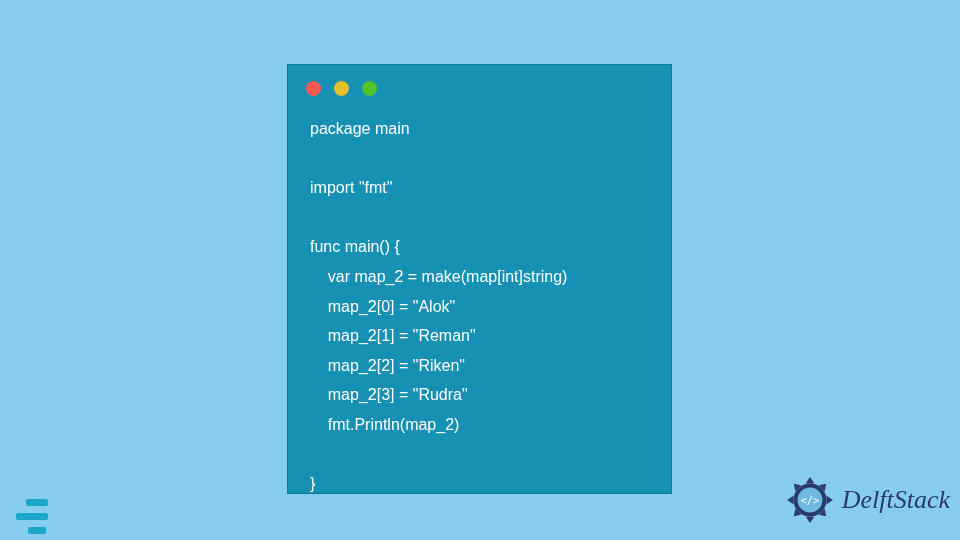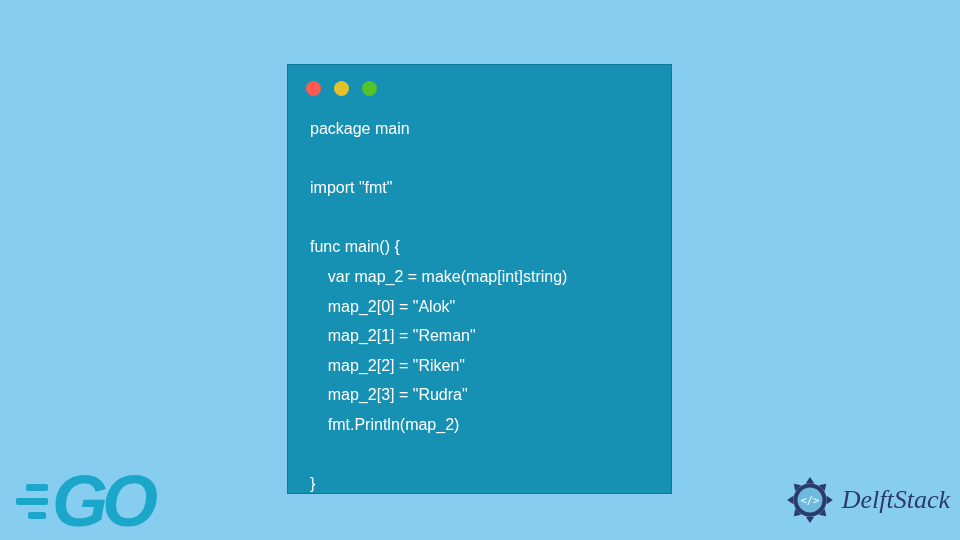--- a/index.html
+++ b/index.html
@@ -115,21 +115,20 @@
 
 }</div>
 </div>
 
 <div class="go-logo">
   <div class="go-lines">
     <div class="go-line gl1"></div>
     <div class="go-line gl2"></div>
     <div class="go-line gl3"></div>
   </div>
-  <div class="go-text">GO</div>
 </div>
 
 <div class="delft">
   <svg class="delft-icon" viewBox="0 0 100 100">
     <g transform="translate(50,50)">
       <g fill="#2b3a6b">
         <path d="M0,-44 L8,-32 L-8,-32 Z"></path>
         <path d="M0,-44 L8,-32 L-8,-32 Z" transform="rotate(45)"></path>
         <path d="M0,-44 L8,-32 L-8,-32 Z" transform="rotate(90)"></path>
         <path d="M0,-44 L8,-32 L-8,-32 Z" transform="rotate(135)"></path>

